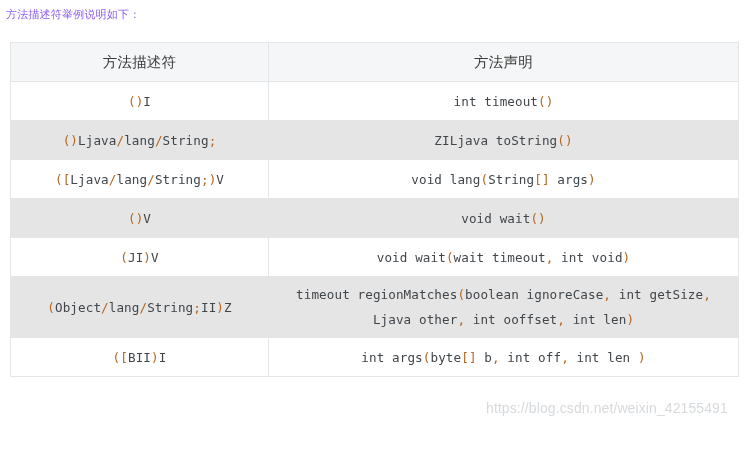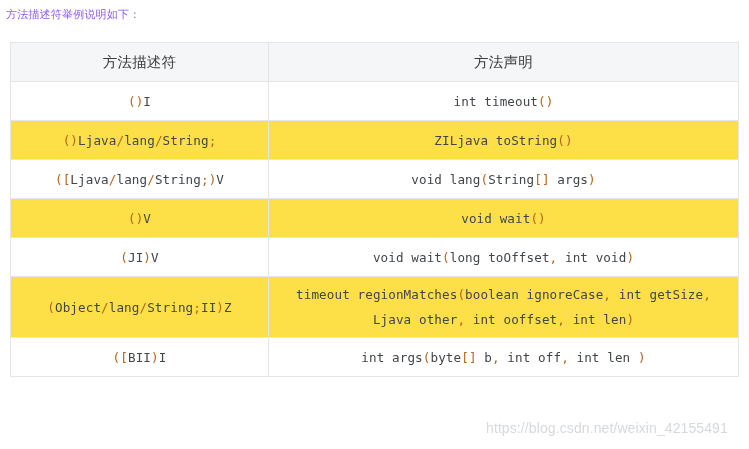--- a/index.html
+++ b/index.html
@@ -66,36 +66,36 @@
   table.desc-table tbody td {
     height: 38px;
     font-family: "DejaVu Sans Mono", "Liberation Mono", monospace;
     font-size: 12.6px;
     letter-spacing: 0.1px;
     color: #41464b;
     white-space: normal;
   }
 
   table.desc-table tbody tr.odd td { background: #ffffff; }
-  table.desc-table tbody tr.even td { background: #fde047; }
+  table.desc-table tbody tr.even td { background: #e5e5e5; }
 
   table.desc-table tbody tr.tall td {
     height: 54px;
     line-height: 25px;
     padding-top: 3px;
     padding-bottom: 3px;
   }
 
   .code-txt { display: inline; }
   .punc { color: #b5651d; }
 
   #watermark {
     position: absolute;
     left: 486px;
-    top: 420px;
+    top: 400px;
     font-size: 14px;
     line-height: 17px;
     color: #d6dadd;
     white-space: nowrap;
     font-family: "Liberation Sans", "DejaVu Sans", sans-serif;
     letter-spacing: 0.1px;
     pointer-events: none;
     user-select: none;
   }
 </style>
@@ -128,21 +128,21 @@
         <tr class="odd">
           <td><span class="code-txt"><span class="punc">([</span><span>Ljava</span><span class="punc">/</span><span>lang</span><span class="punc">/</span><span>String</span><span class="punc">;)</span><span>V</span></span></td>
           <td><span class="code-txt"><span>void lang</span><span class="punc">(</span><span>String</span><span class="punc">[]</span><span> args</span><span class="punc">)</span></span></td>
         </tr>
         <tr class="even">
           <td><span class="code-txt"><span class="punc">()</span><span>V</span></span></td>
           <td><span class="code-txt"><span>void wait</span><span class="punc">()</span></span></td>
         </tr>
         <tr class="odd">
           <td><span class="code-txt"><span class="punc">(</span><span>JI</span><span class="punc">)</span><span>V</span></span></td>
-          <td><span class="code-txt"><span>void wait</span><span class="punc">(</span><span>long toOffset</span><span class="punc">,</span><span> int void</span><span class="punc">)</span></span></td>
+          <td><span class="code-txt"><span>void wait</span><span class="punc">(</span><span>wait timeout</span><span class="punc">,</span><span> int void</span><span class="punc">)</span></span></td>
         </tr>
         <tr class="even tall">
           <td><span class="code-txt"><span class="punc">(</span><span>Object</span><span class="punc">/</span><span>lang</span><span class="punc">/</span><span>String</span><span class="punc">;</span><span>II</span><span class="punc">)</span><span>Z</span></span></td>
           <td><span class="code-txt"><span>timeout regionMatches</span><span class="punc">(</span><span>boolean ignoreCase</span><span class="punc">,</span><span> int getSize</span><span class="punc">,</span><span> Ljava other</span><span class="punc">,</span><span> int ooffset</span><span class="punc">,</span><span> int len</span><span class="punc">)</span></span></td>
         </tr>
         <tr class="odd">
           <td><span class="code-txt"><span class="punc">([</span><span>BII</span><span class="punc">)</span><span>I</span></span></td>
           <td><span class="code-txt"><span>int args</span><span class="punc">(</span><span>byte</span><span class="punc">[]</span><span> b</span><span class="punc">,</span><span> int off</span><span class="punc">,</span><span> int len </span><span class="punc">)</span></span></td>
         </tr>
       </tbody>

